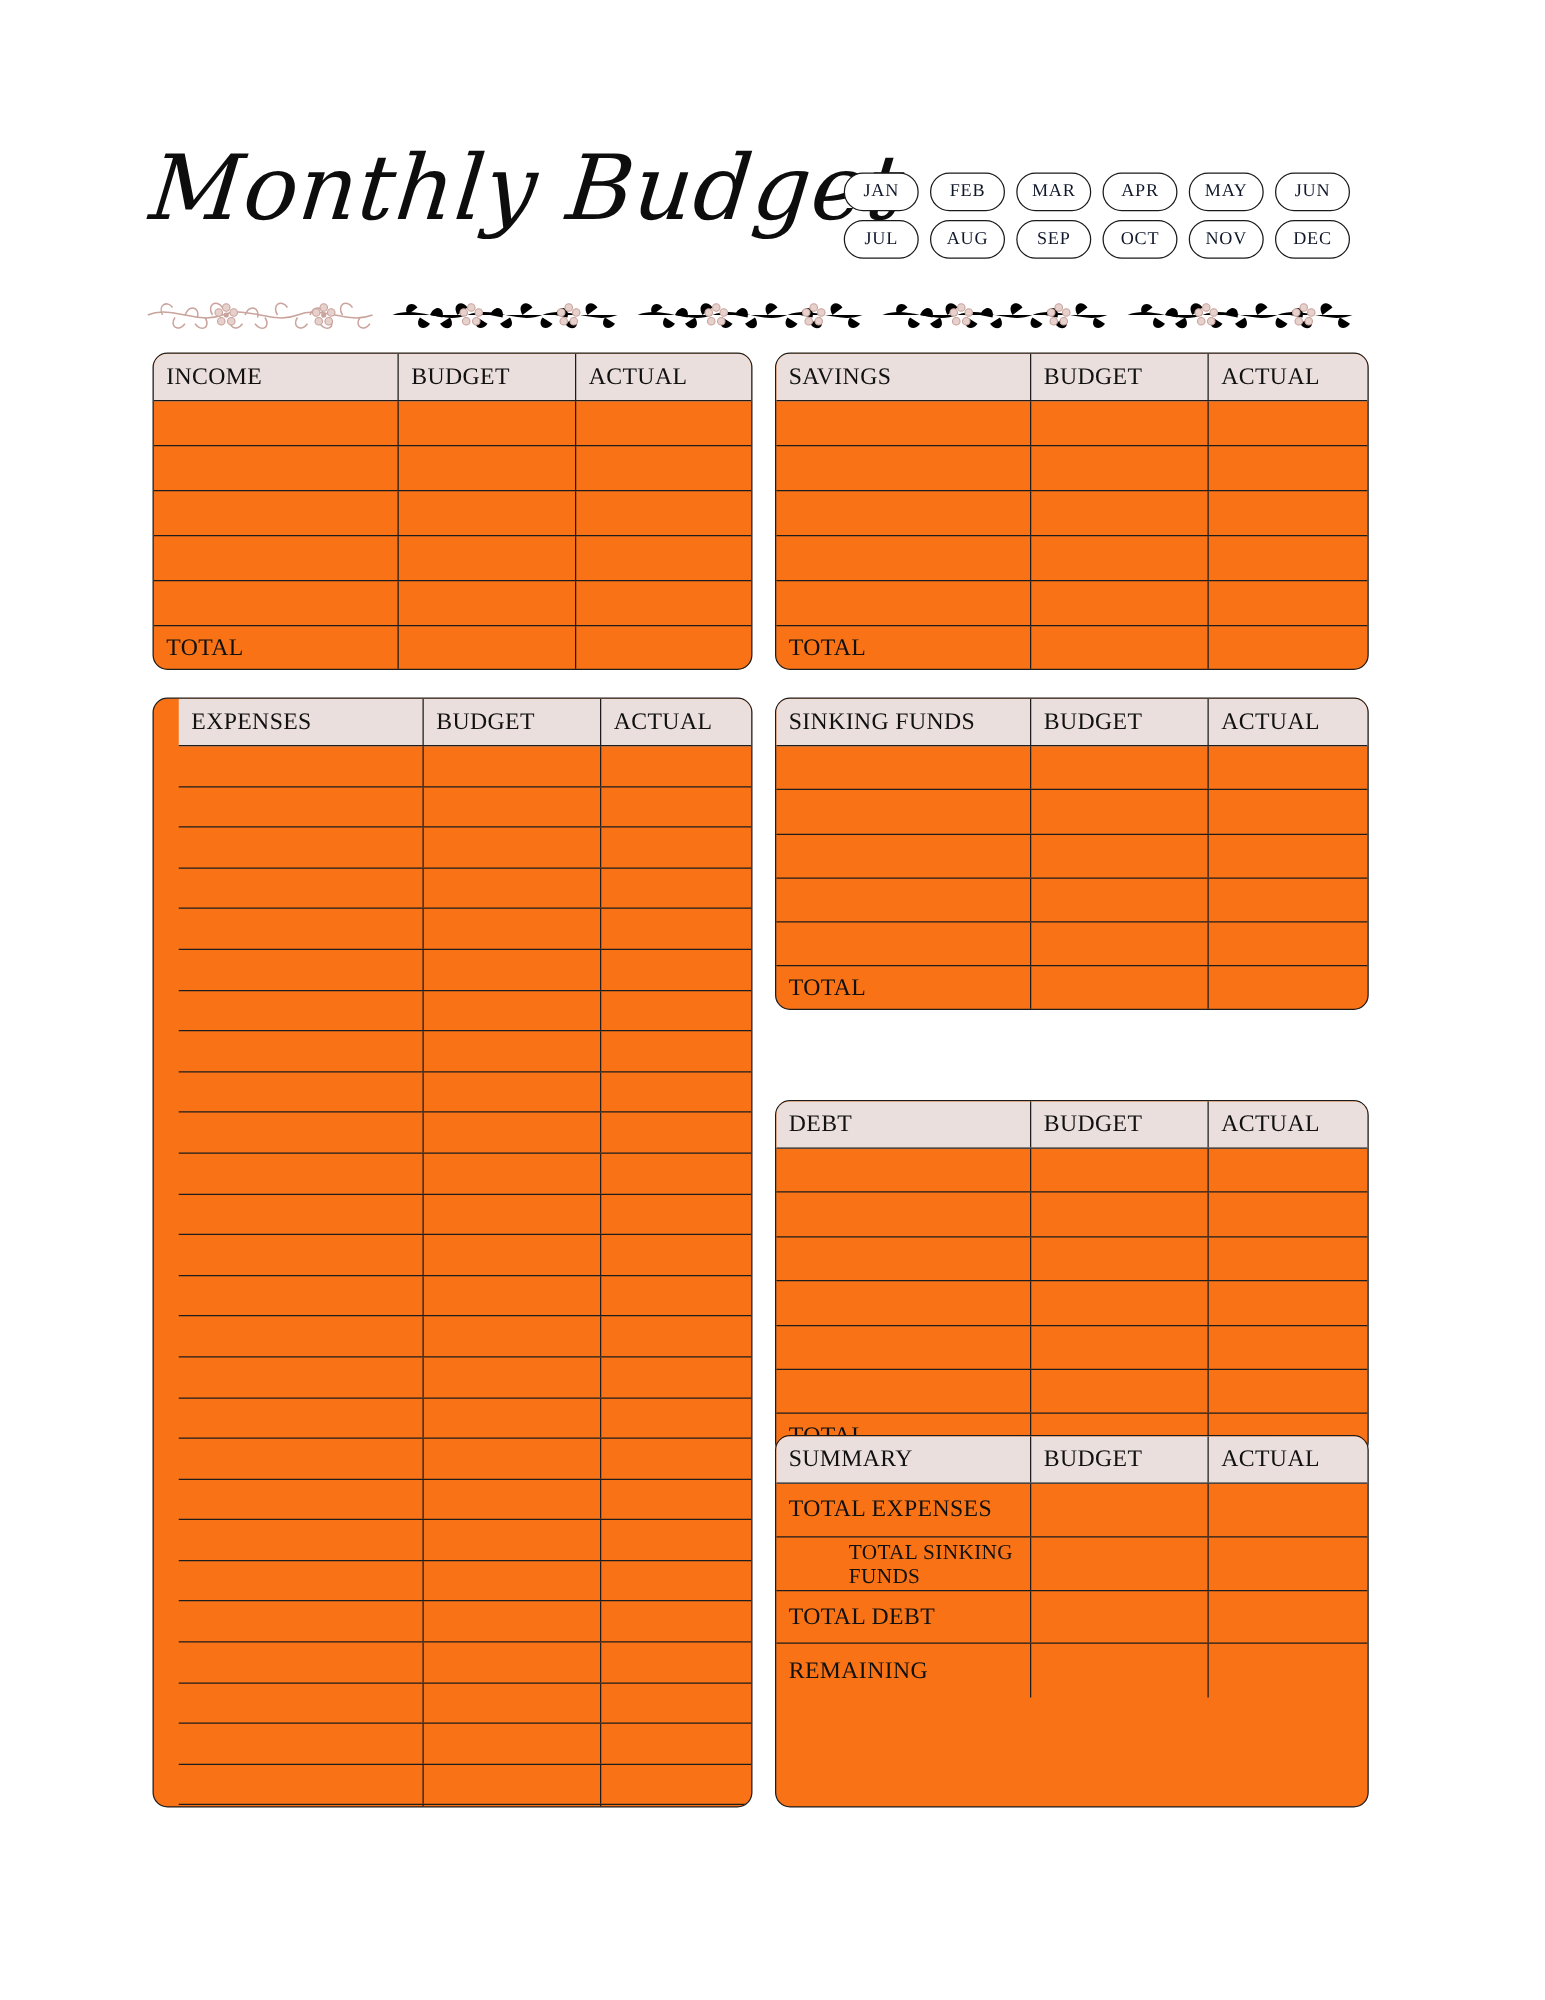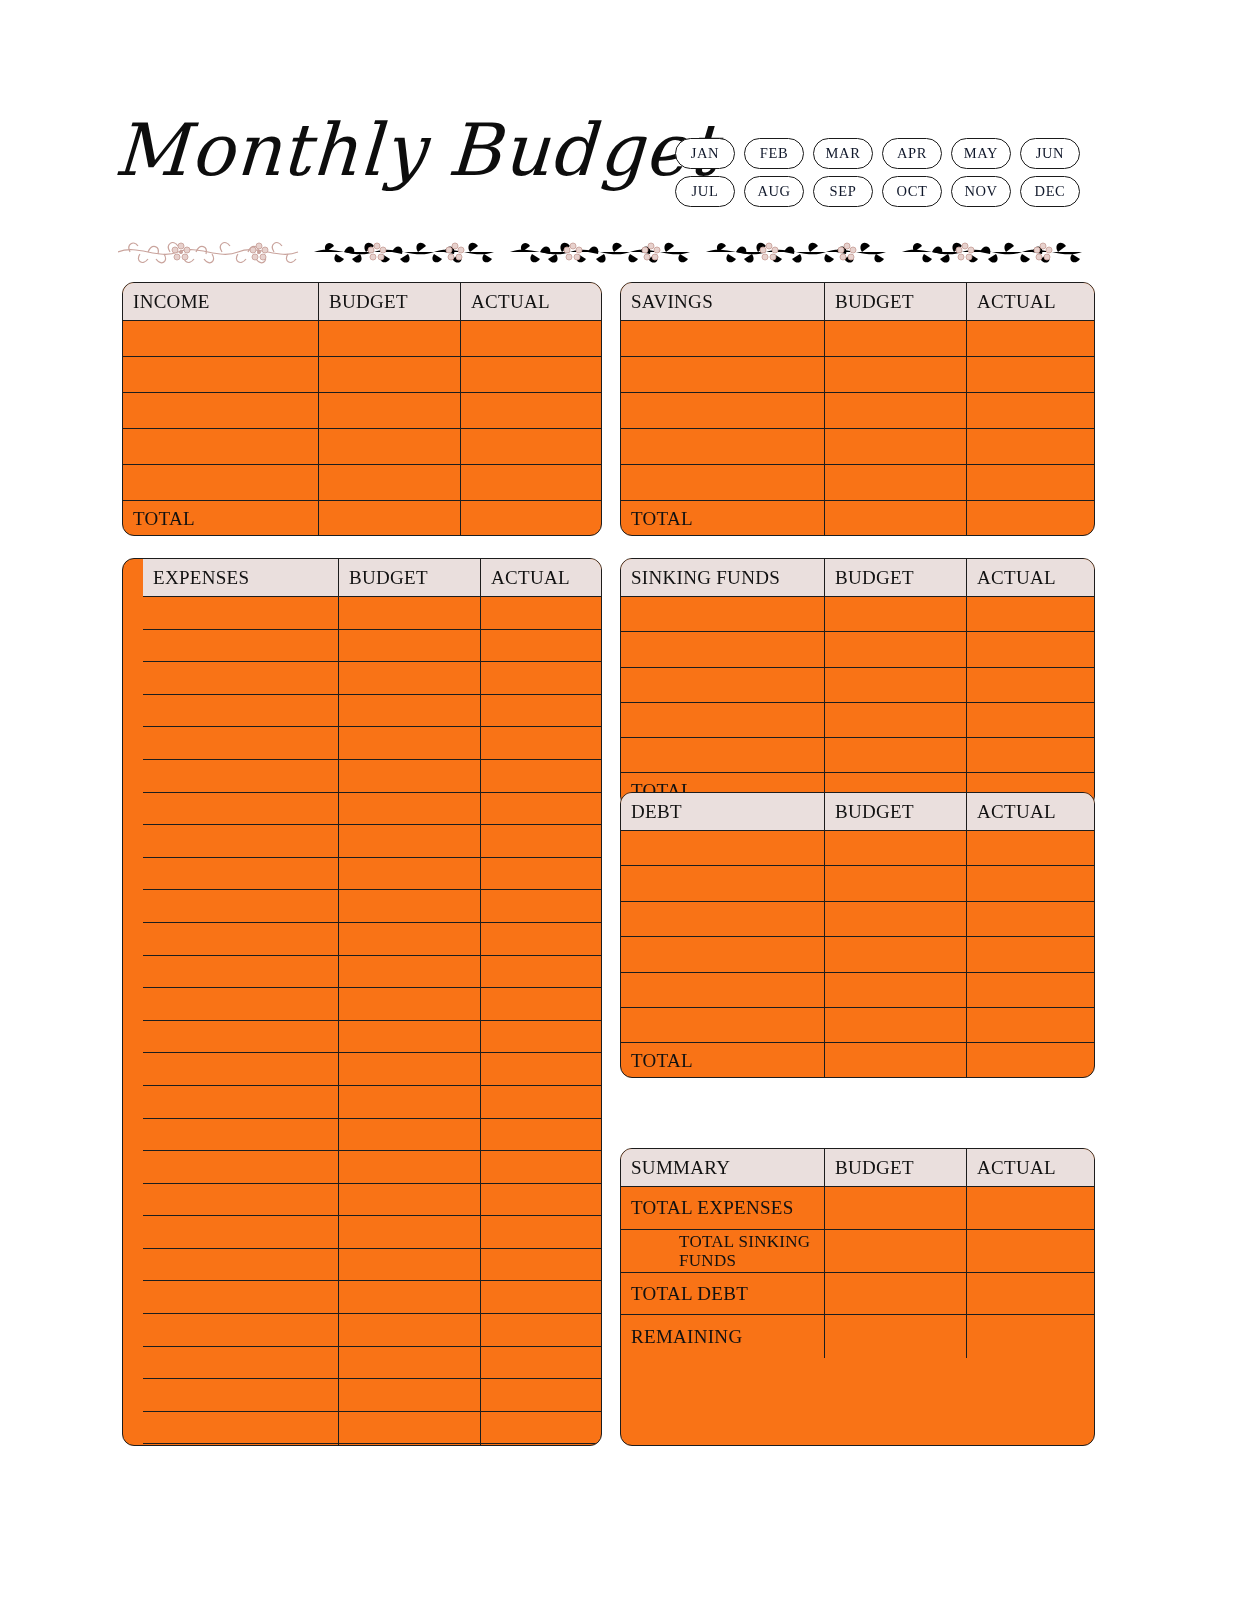--- a/index.html
+++ b/index.html
@@ -500,21 +500,21 @@
       <div class="c2"></div>
       <div class="c3"></div>
     </div>
   <div class="trow" style="height:35.3px;">
     <div class="c1">TOTAL</div>
     <div class="c2"></div>
     <div class="c3"></div>
   </div>
 </div>
 
-<div class="table w-right" style="left:620px; top:792px; width:475px; height:286px;">
+<div class="table w-right" style="left:620px; top:880px; width:475px; height:286px;">
   <div class="trow thead" style="height:38px;">
     <div class="c1">DEBT</div>
     <div class="c2">BUDGET</div>
     <div class="c3">ACTUAL</div>
   </div>
   <div class="trow" style="height:35.4px;">
       <div class="c1"></div>
       <div class="c2"></div>
       <div class="c3"></div>
     </div>

